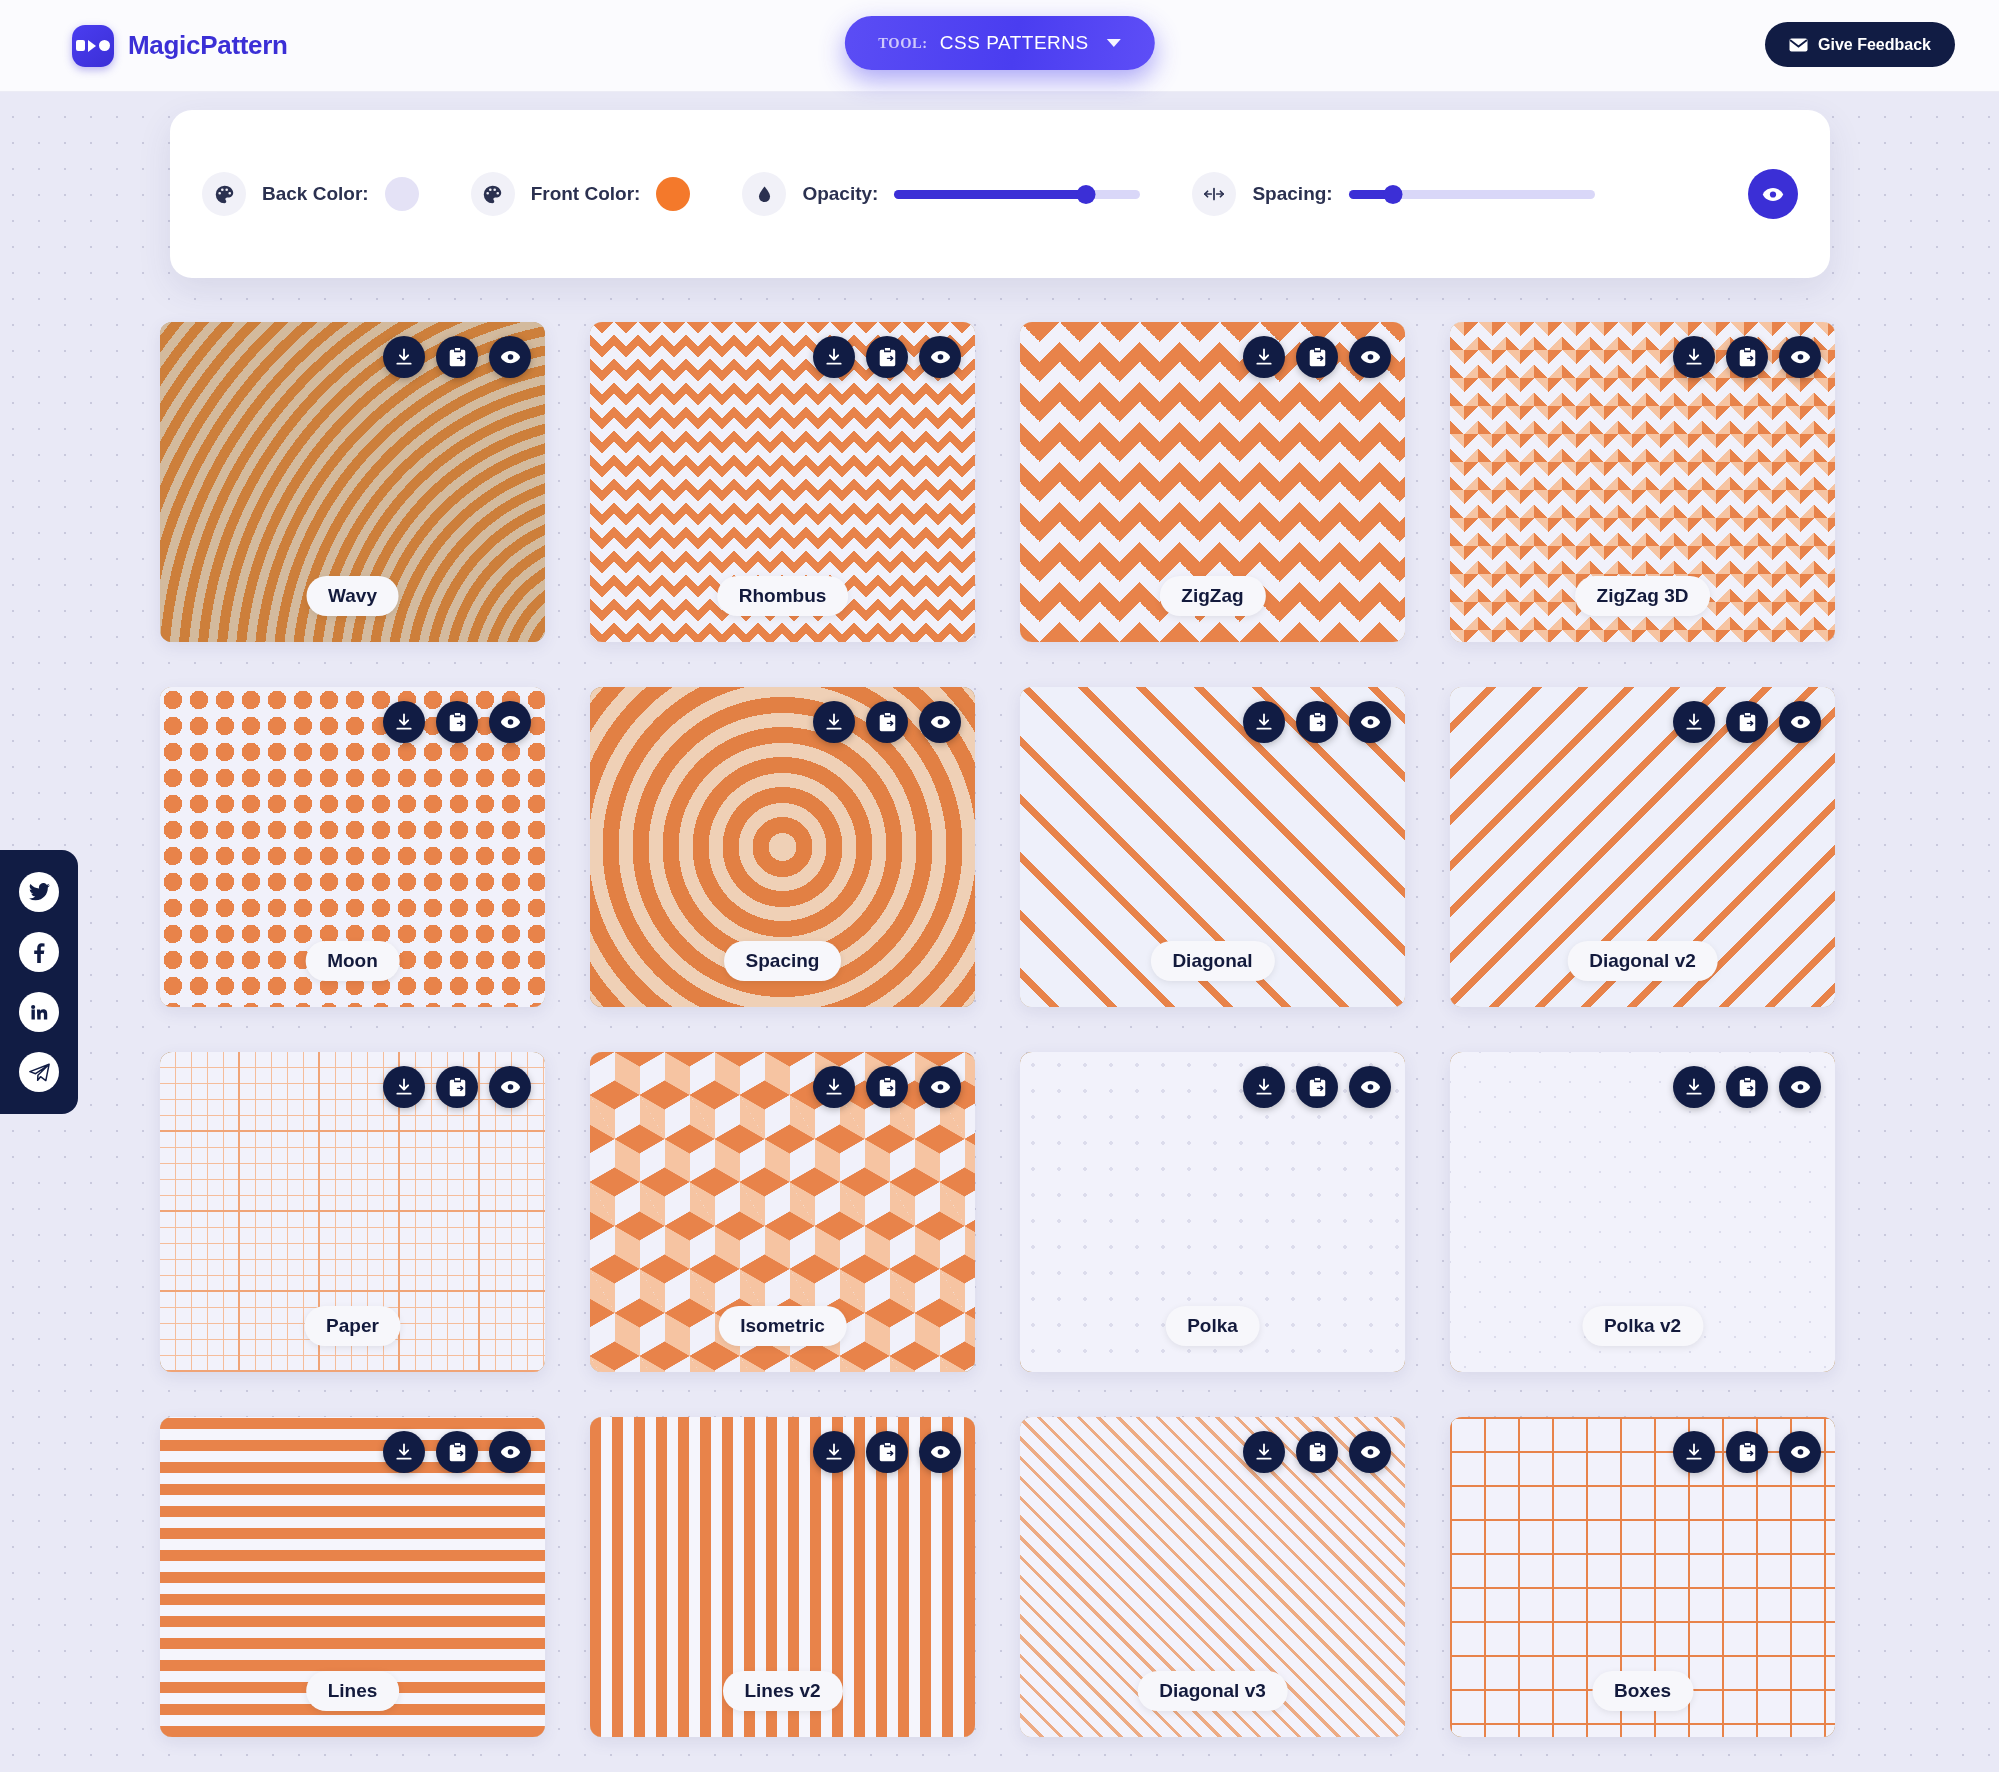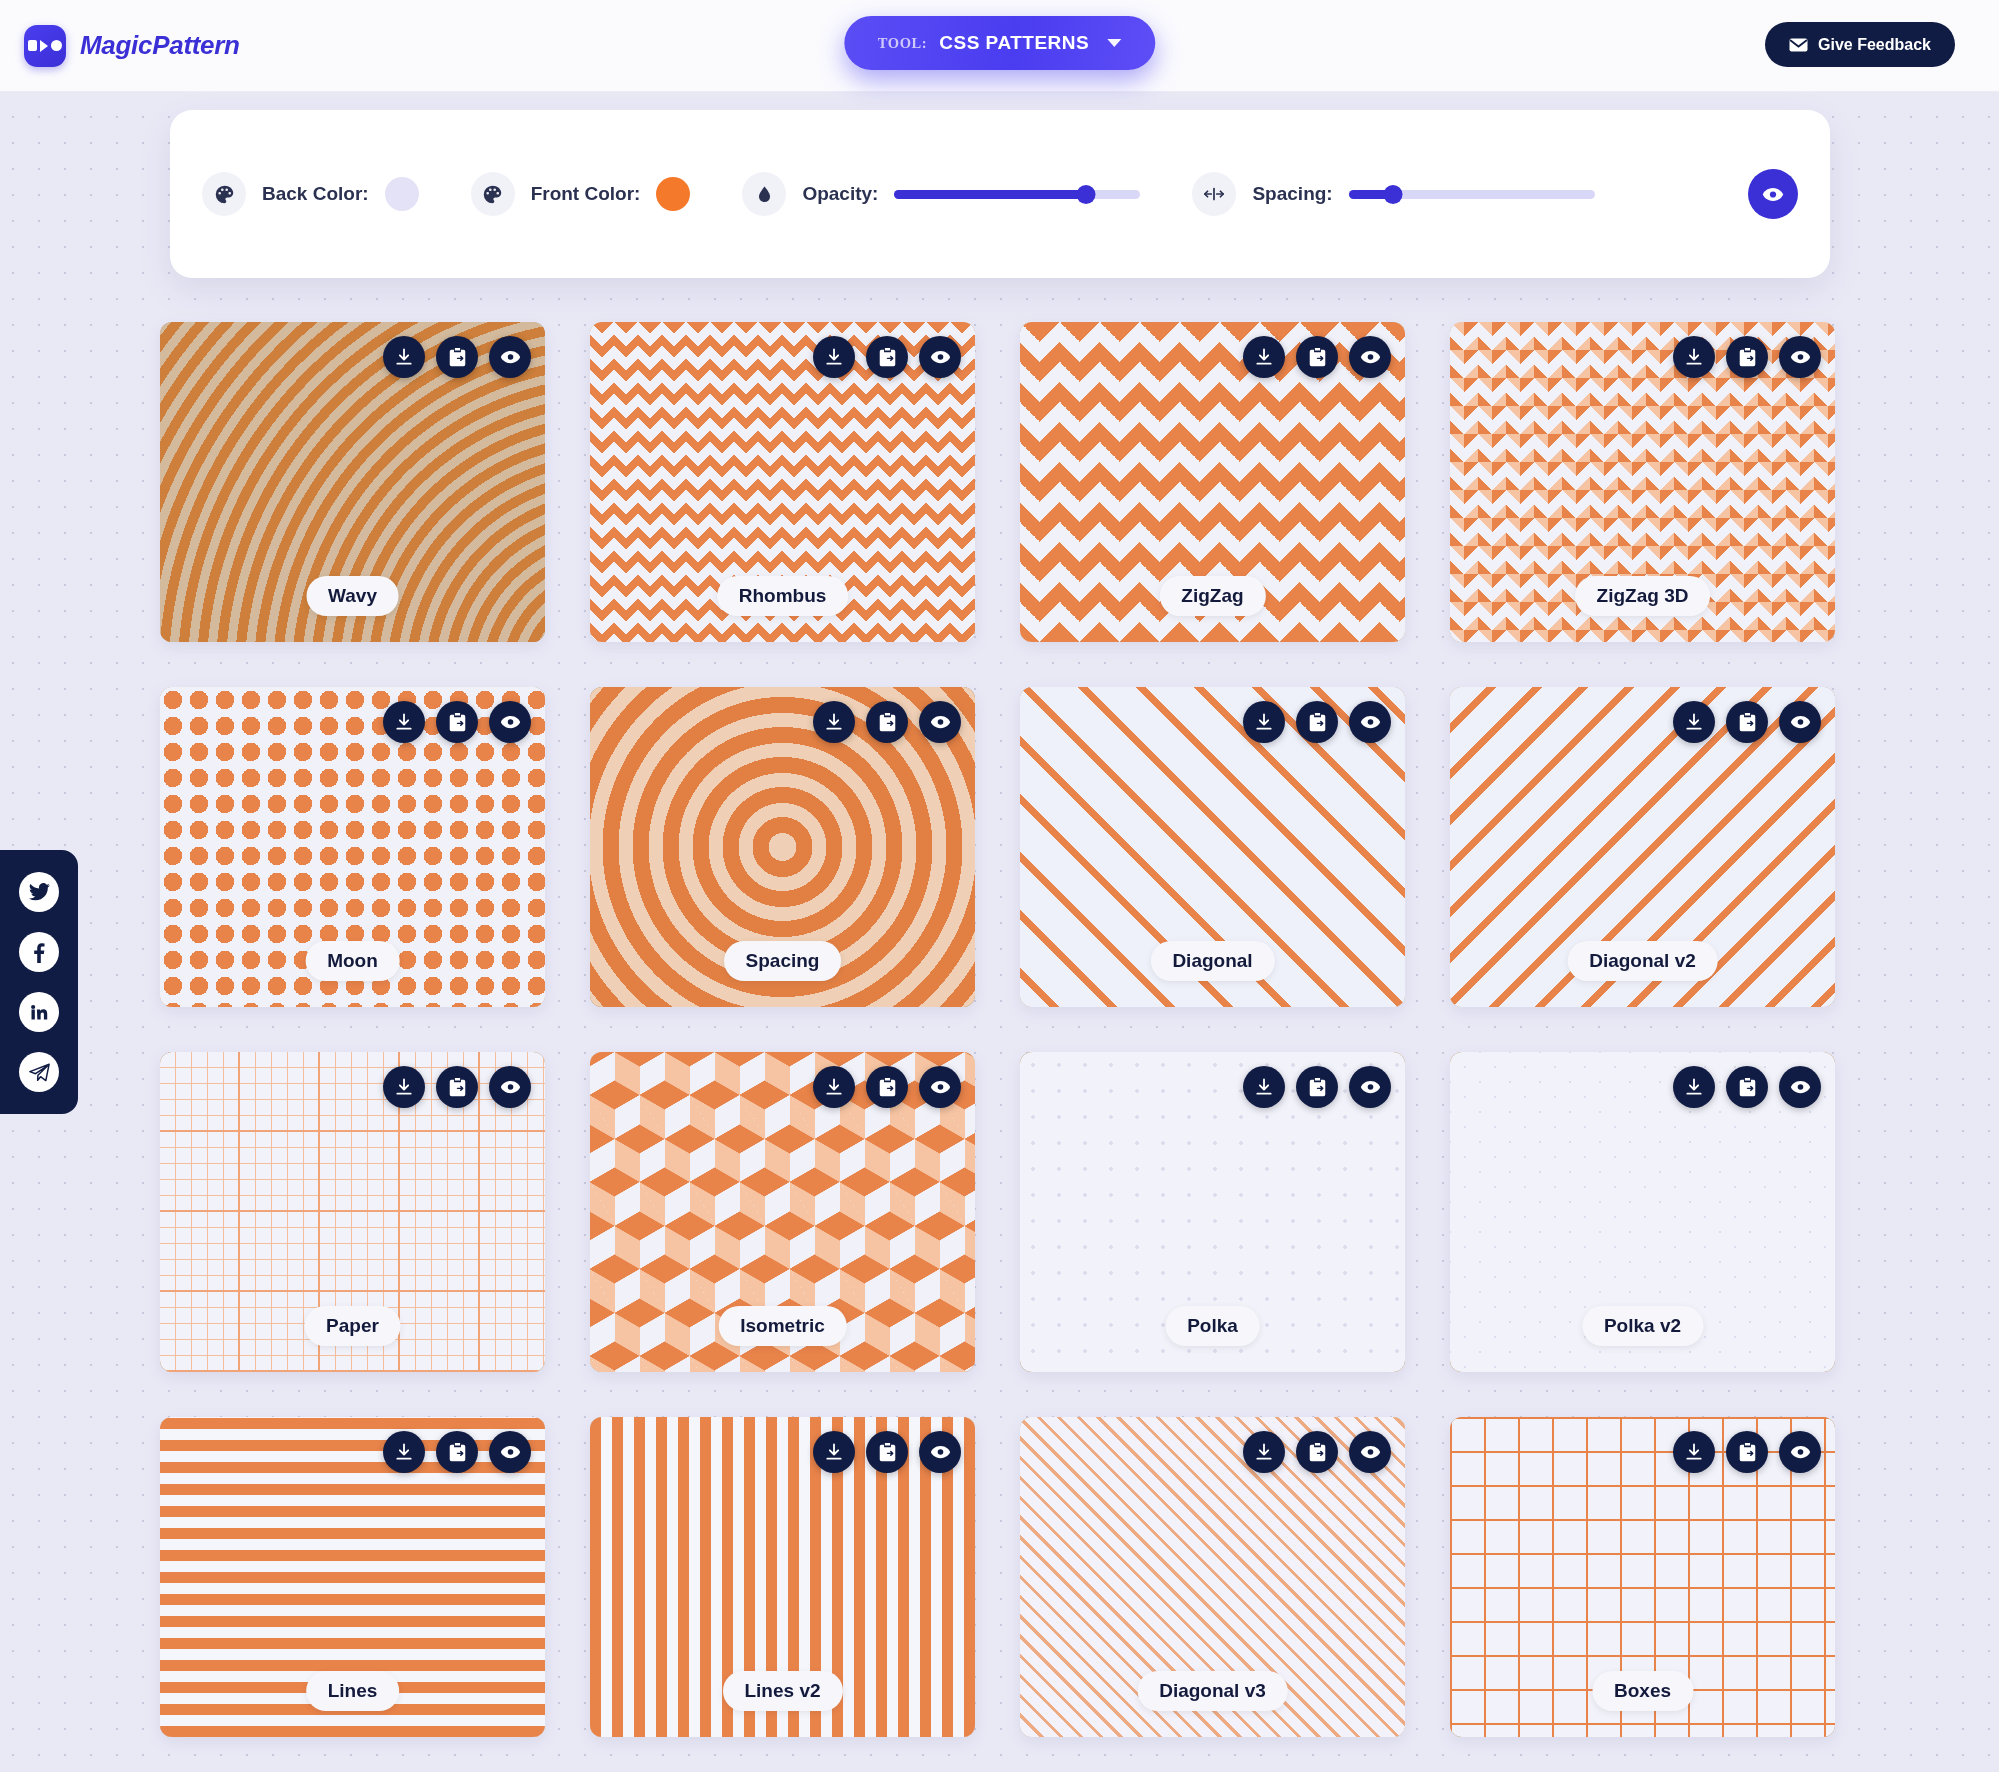--- a/index.html
+++ b/index.html
@@ -17,42 +17,42 @@
   }
 
   
   .header {
     position: absolute; top: 0; left: 0; width: 1999px; height: 92px;
     background: #fbfbfe;
     display: flex; align-items: center;
     border-bottom: 1px solid #ececf5;
     z-index: 40;
   }
-  .brand { display: flex; align-items: center; gap: 14px; margin-left: 24px; font-style: italic; }
+  .brand { display: flex; align-items: center; gap: 14px; margin-left: 72px; }
   .brand-mark {
     width: 42px; height: 42px; border-radius: 13px;
     background: linear-gradient(140deg,#4a3df0,#3b2fd6);
     display: flex; align-items: center; justify-content: center; gap: 3px;
     box-shadow: 0 3px 9px rgba(60,46,210,.35);
   }
   .bm-sq { width: 9px; height: 11px; background:#fff; border-radius:2px; }
   .bm-tri { width:0;height:0;border-left:8px solid #fff;border-top:6px solid transparent;border-bottom:6px solid transparent; }
   .bm-ci { width: 11px; height: 11px; background:#fff; border-radius:50%; }
   .brand-name { font-size: 26px; font-weight: 700; color:#3b2fd6; letter-spacing:-.3px; }
 
   .tool-pill {
     position:absolute; left:50%; transform:translateX(-50%); top:16px;
     height: 54px; padding: 0 34px; border-radius:28px;
     background: linear-gradient(100deg,#5b4df5,#4a3df0 55%,#5e4ef7);
     display:flex; align-items:center; gap:12px;
     box-shadow: 0 10px 26px rgba(74,61,240,.45);
     border:none; cursor:pointer;
   }
   .tool-kicker { color:#cfc9fb; font-size:14.5px; font-weight:700; letter-spacing:.6px;font-family:Liberation Serif, serif; }
-  .tool-value  { color:#fff; font-size:19px; font-weight:700; letter-spacing:.5px; }
+  .tool-value  { color:#fff; font-size:19px; font-weight:400; letter-spacing:.5px; }
   .chev { width:0;height:0;border-left:7px solid transparent;border-right:7px solid transparent;border-top:8px solid #fff; margin-left:6px; opacity:.95;}
 
   .feedback-btn {
     position:absolute; right:44px; top:22px;
     height:45px; padding:4px 24px; border-radius:23px;
     background:#111c44; color:#fff; border:none; cursor:pointer;
     display:flex; align-items:center; gap:10px;
     font-size:16px; font-weight:700;
   }
 

